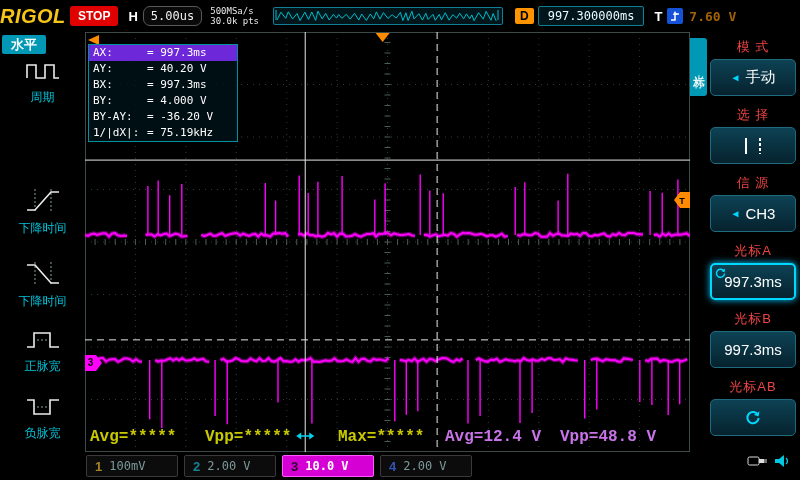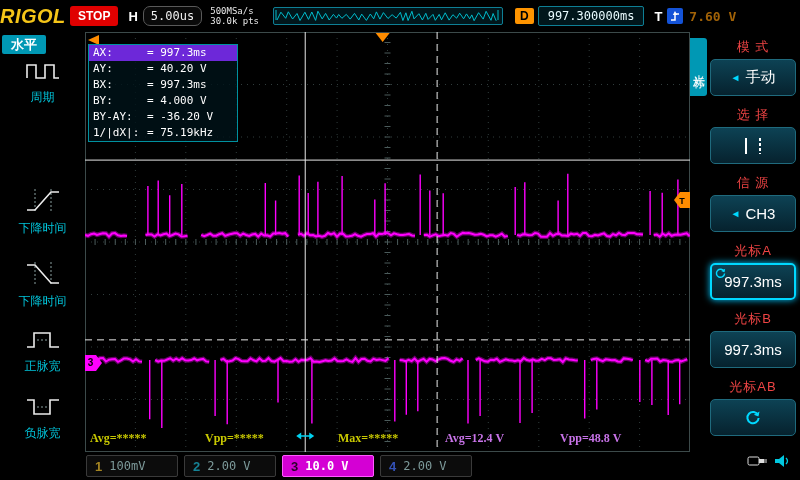--- a/index.html
+++ b/index.html
@@ -30,22 +30,22 @@
   .ic{stroke:#ececec;stroke-width:1.6;fill:none;}
   .icd{stroke:#8aa0a0;stroke-width:1;stroke-dasharray:2,2;fill:none;}
 
   
   #scope{position:absolute;left:85px;top:32px;width:605px;height:420px;}
   #cursor-readout{position:absolute;left:3px;top:12px;width:148px;background:rgba(0,18,24,.82);
     border:1px solid #00919f;font-size:11px;}
   .cr-row{display:flex;height:16px;line-height:16px;color:#fff;padding:0 4px;}
   .cr-row.hl{background:#6d28d9;}
   .cr-label{width:54px;}
-  #scope-footer span{position:absolute;bottom:6px;white-space:nowrap;font-weight:bold;font-size:12px;
-    font-family:Liberation Serif, serif;}
+  #scope-footer span{position:absolute;bottom:6px;white-space:nowrap;font-weight:bold;font-size:16px;
+    font-family:Liberation Mono, monospace;}
   .fy{color:#c9c900;} .fm{color:#c873e8;}
 
   
   #right-sidebar{position:absolute;left:690px;top:32px;width:110px;height:420px;}
   #cursor-menu-tab{position:absolute;left:0;top:6px;width:17px;height:58px;background:#0098b4;color:#fff;
     font-size:12px;writing-mode:vertical-rl;text-orientation:upright;display:flex;align-items:center;
     justify-content:center;border-radius:0 3px 3px 0;letter-spacing:2px;}
   .rm-item{position:absolute;left:20px;width:86px;text-align:center;}
   .rm-label{color:#ef4444;font-size:13px;letter-spacing:1px;}
   .rm-btn{position:relative;margin-top:3px;height:37px;background:linear-gradient(#0d4254,#06222e);

